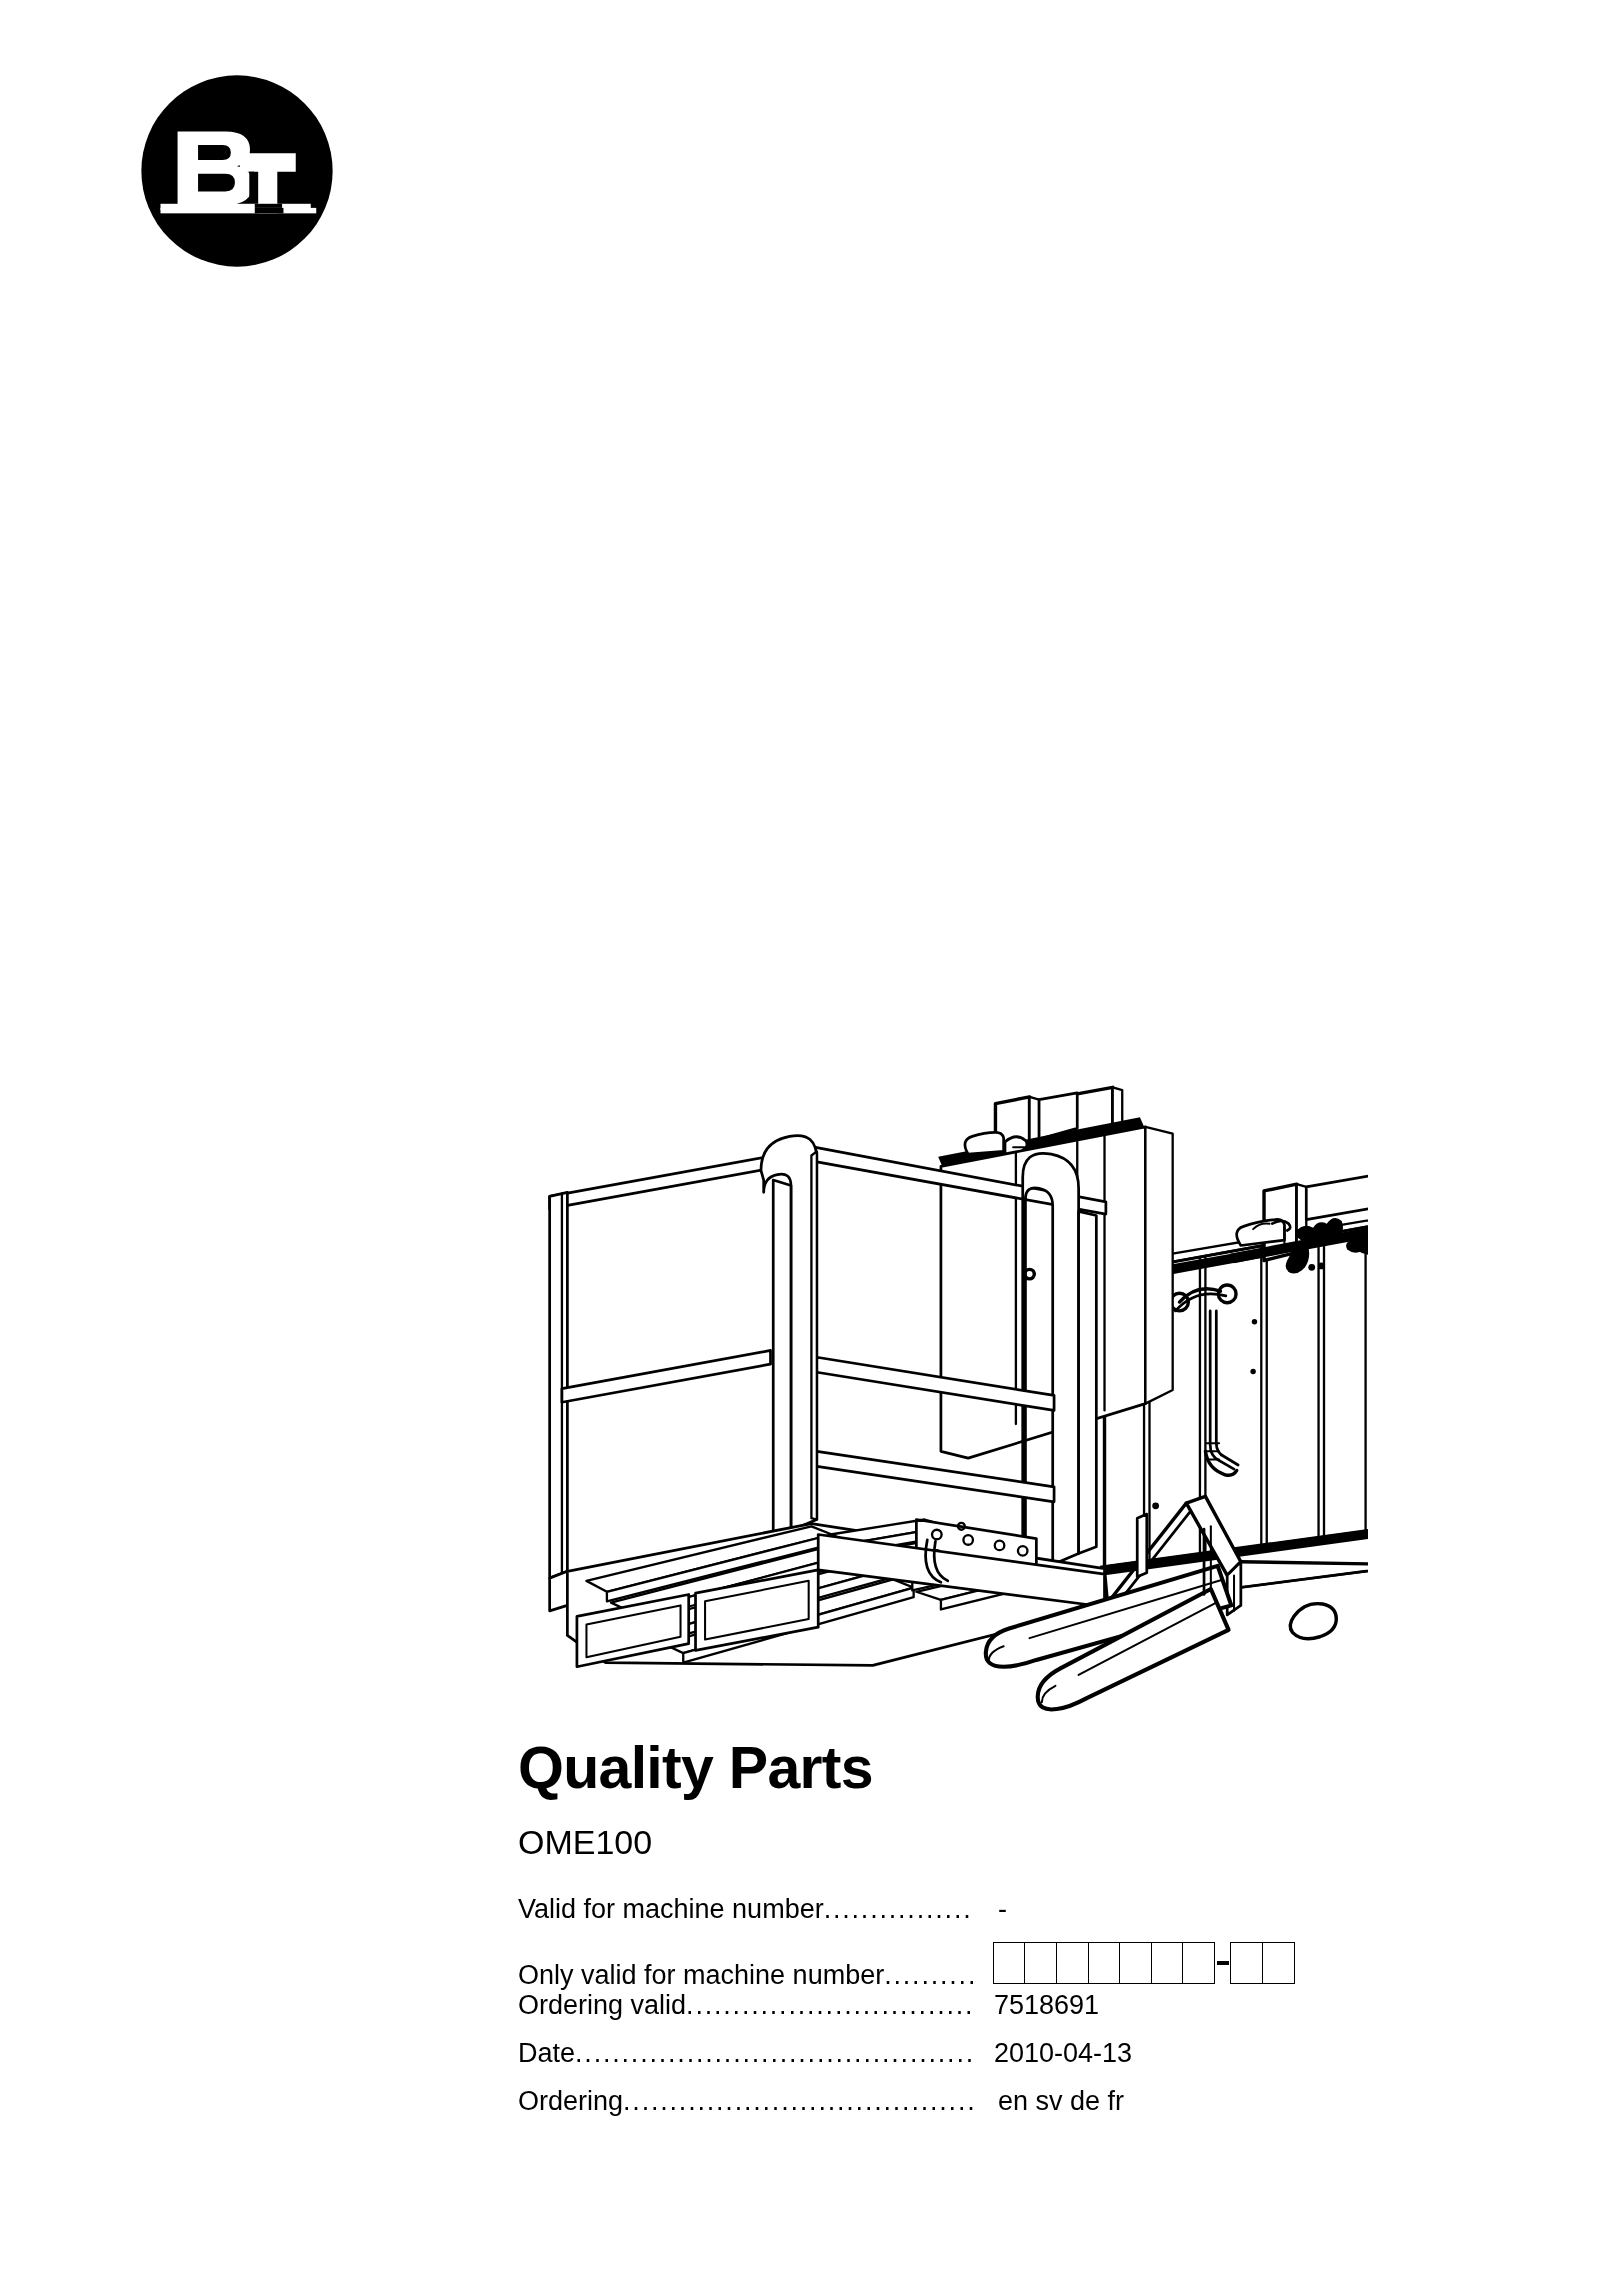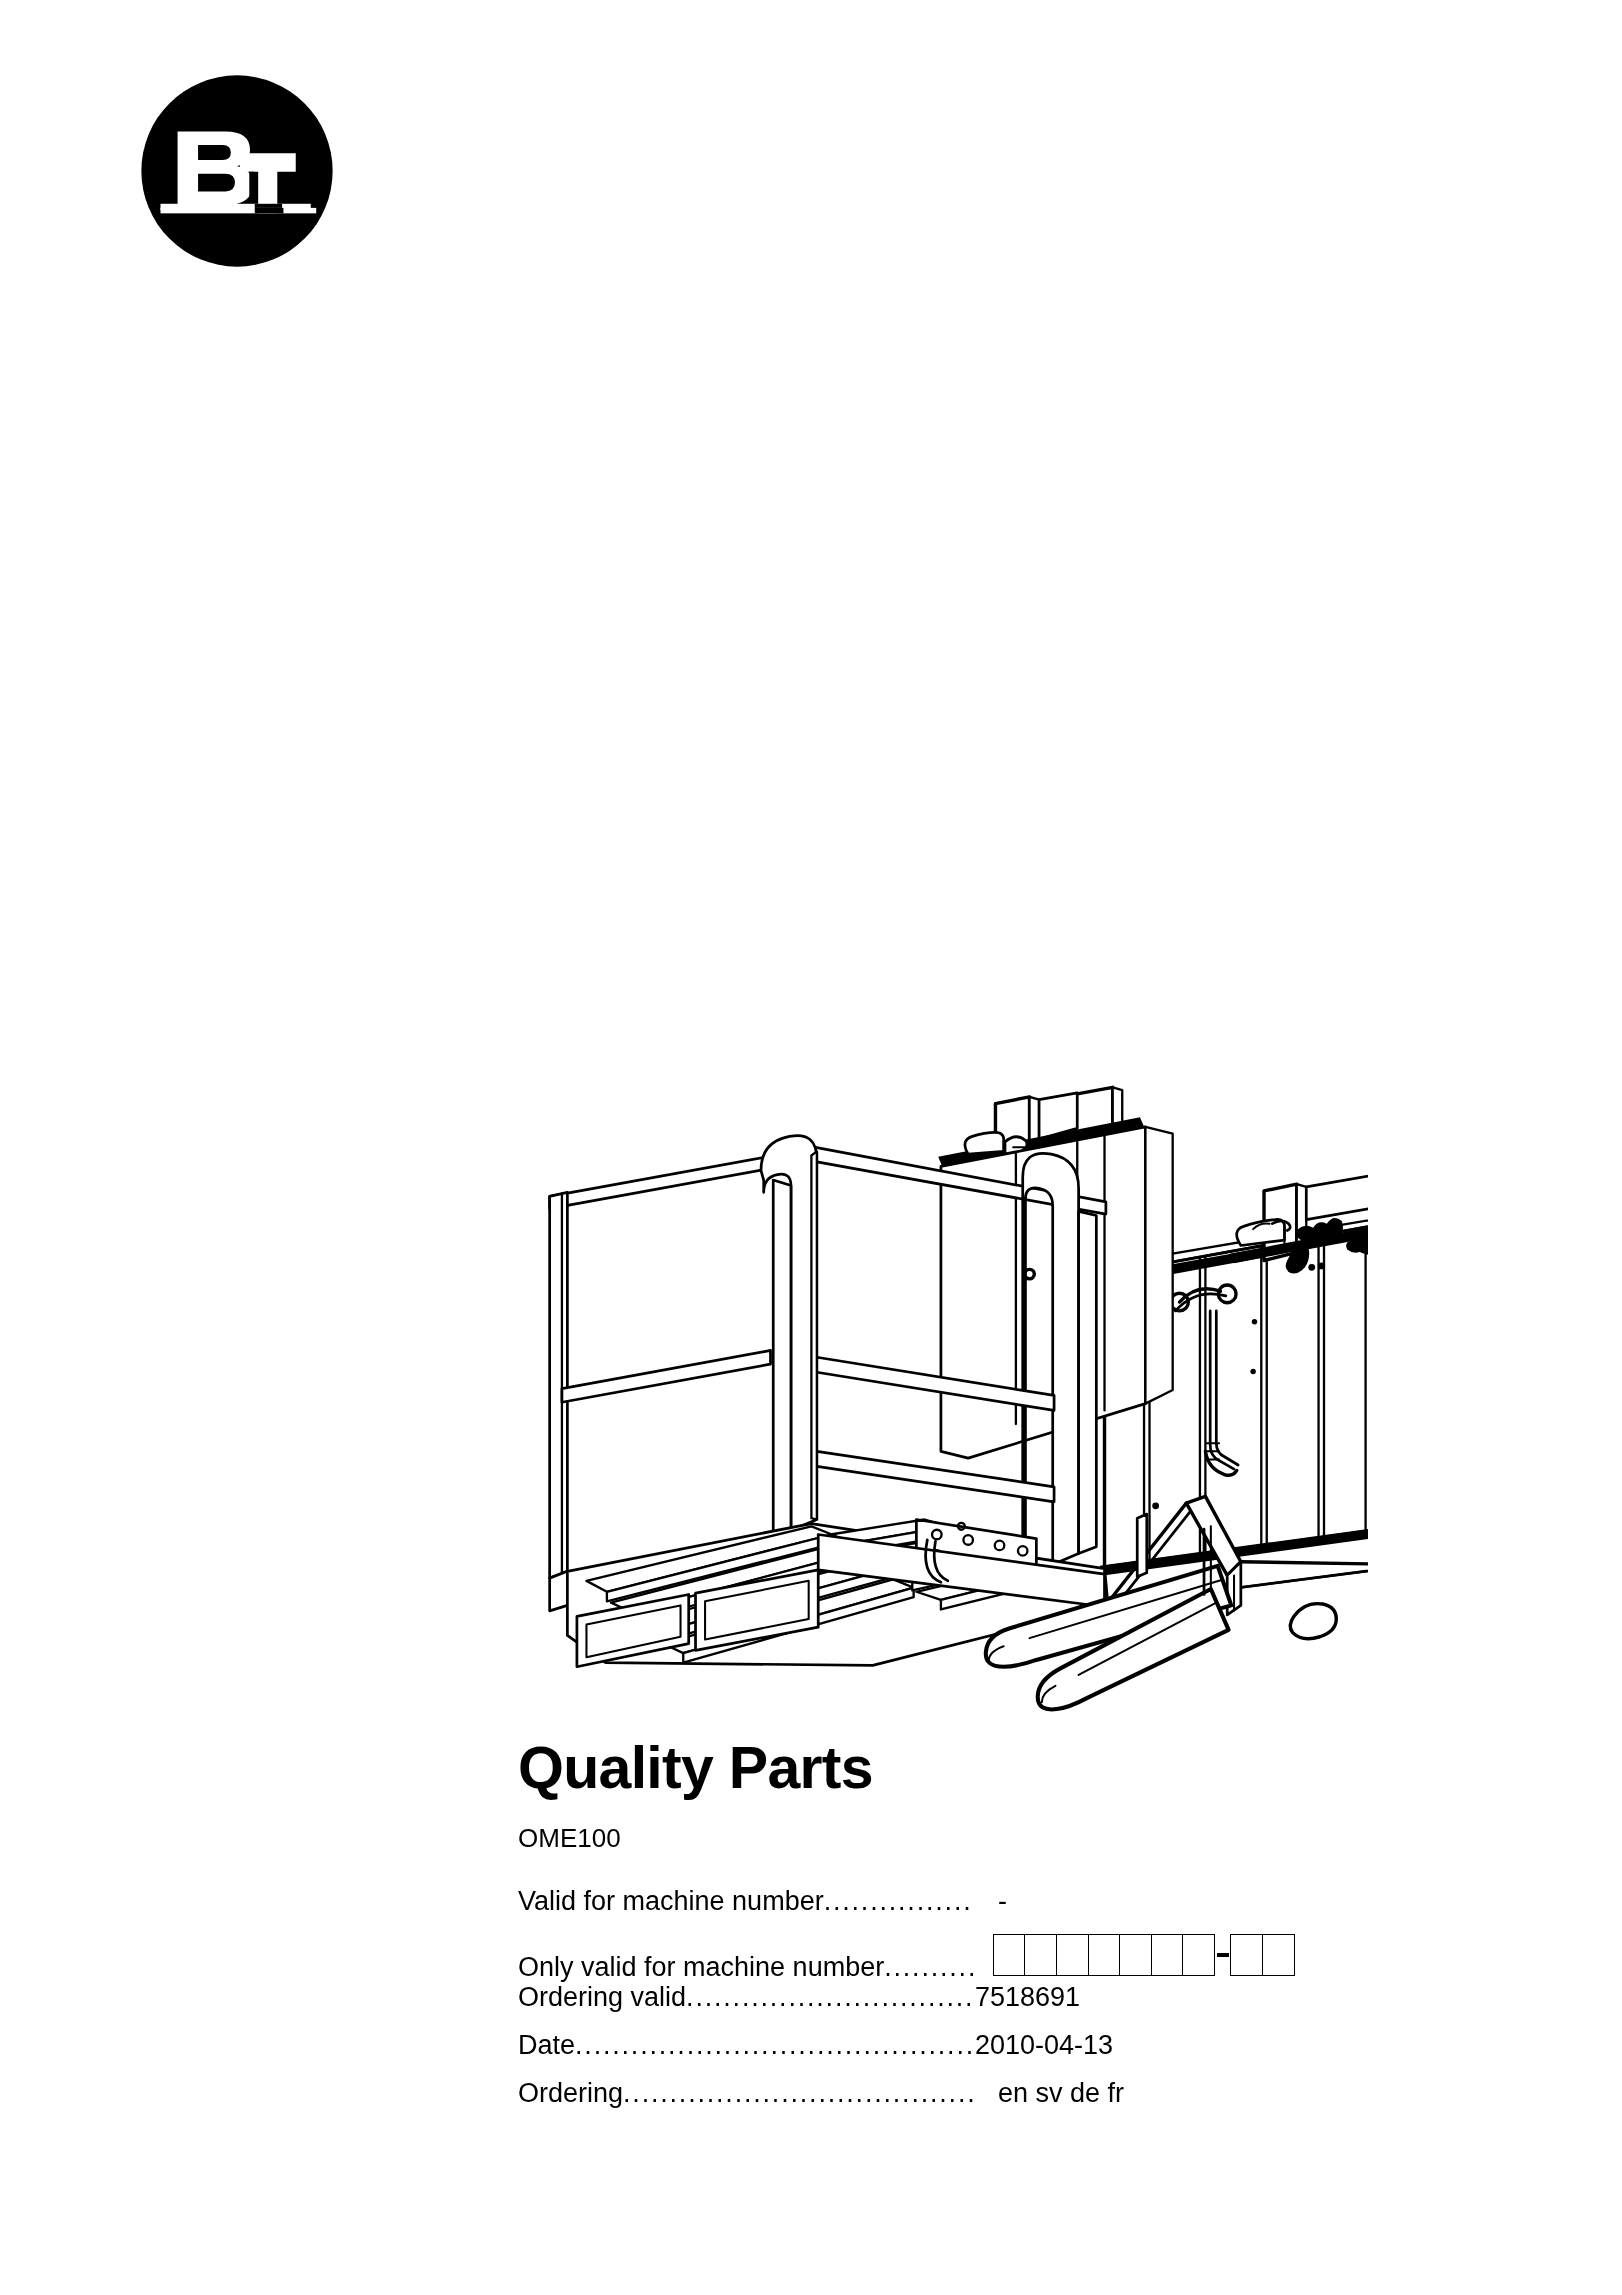--- a/index.html
+++ b/index.html
@@ -46,21 +46,21 @@
   }
   .title {
     font-size: 59px;
     font-weight: bold;
     letter-spacing: -0.7px;
     line-height: 1.0;
     margin: 0 0 0 0;
     white-space: nowrap;
   }
   .model {
-    font-size: 26px;
+    font-size: 34px;
     line-height: 1.0;
     margin-top: 27px;
     white-space: nowrap;
   }
 
   .fields {
     margin-top: 35px;
   }
   .field-row {
     display: flex;
@@ -78,20 +78,21 @@
     letter-spacing: 1.8px;
     margin-left: 0;
   }
   .leader-wrap {
     width: 457px;
     display: flex;
     align-items: baseline;
     overflow: hidden;
   }
   .field-value {
+    margin-left: 19px;
     white-space: nowrap;
     font-size: 27px;
   }
   .field-value.indent {
     margin-left: 23px;
   }
 
   
   .boxrow {
     display: flex;

